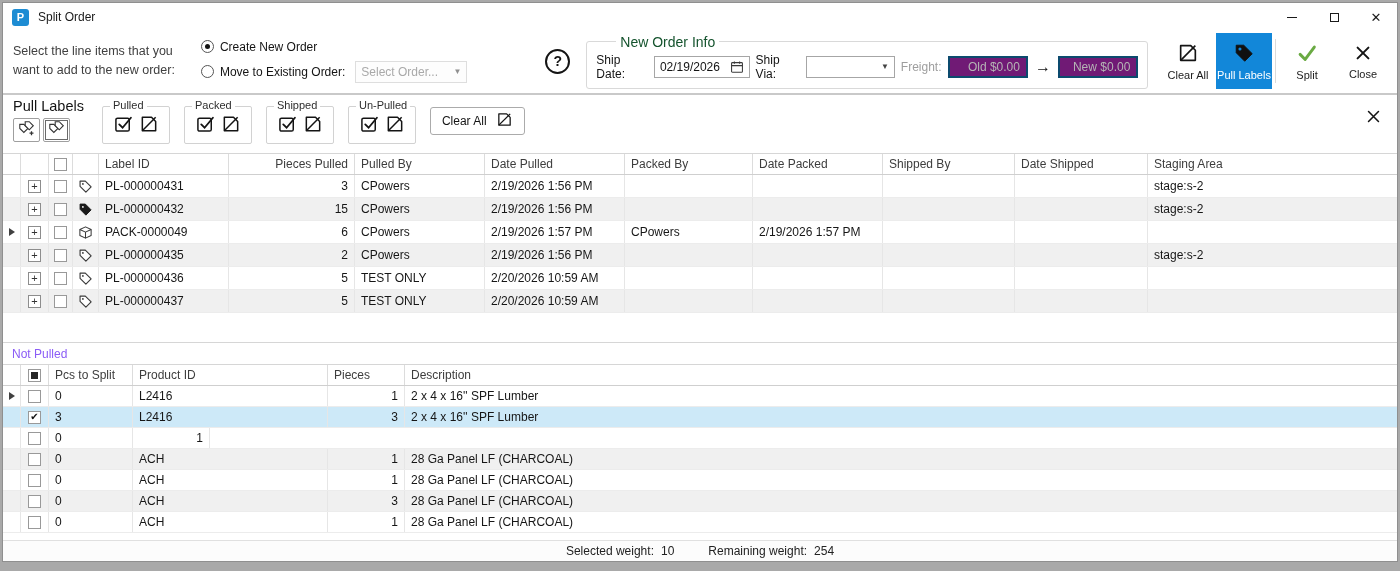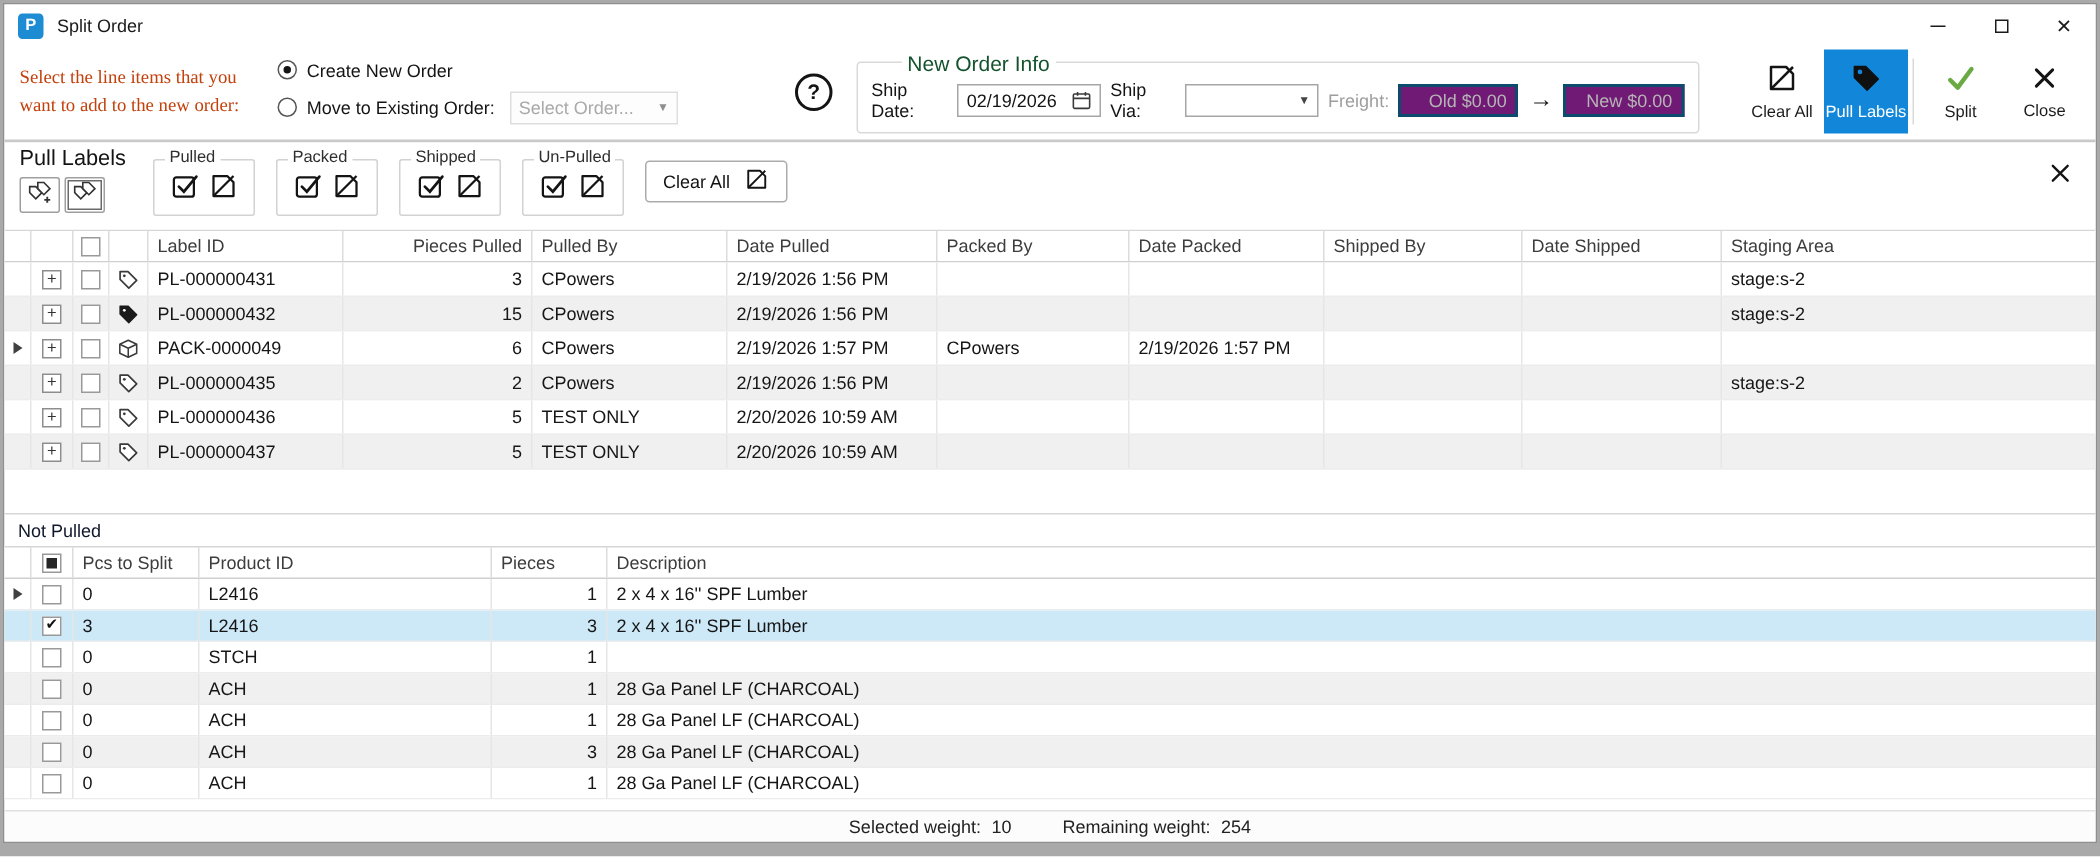--- a/index.html
+++ b/index.html
@@ -12,21 +12,21 @@
   .app-icon{width:17px;height:17px;border-radius:3px;background:#1d8cd3;color:#fff;font-size:11px;font-weight:bold;display:flex;align-items:center;justify-content:center;}
   .win-title{margin-left:9px;font-size:12px;color:#1a1a1a;}
   .winbtns{margin-left:auto;display:flex;height:100%;}
   .winbtn{width:42px;display:flex;align-items:center;justify-content:center;color:#1a1a1a;}
   .glyph-min{display:inline-block;width:10px;border-top:1px solid #1a1a1a;}
   .glyph-max{display:inline-block;width:9px;height:9px;border:1px solid #1a1a1a;}
   .glyph-x{font-size:13px;}
 
   
   .toolbar{flex:0 0 64px;display:flex;align-items:center;padding:2px 6px 4px 10px;border-bottom:2px solid #c9c9c9;background:#fff;}
-  .instruction{font-size:12.5px;color:#c2410c;line-height:1.55;font-family:Liberation Serif, serif;}
+  .instruction{font-size:12.5px;color:#404040;line-height:1.55;}
   .radio-col{margin-left:26px;display:flex;flex-direction:column;gap:7px;}
   .radio-row{display:flex;align-items:center;gap:6px;font-size:12px;color:#141414;}
   .rdot{width:13px;height:13px;border:1px solid #555;border-radius:50%;background:#fff;position:relative;flex:0 0 13px;}
   .rdot.sel::after{content:"";position:absolute;left:3px;top:3px;right:3px;bottom:3px;border-radius:50%;background:#141414;}
   .combo{height:22px;display:flex;align-items:center;padding:0 5px;font-size:12px;}
   .combo.disabled{width:112px;border:1px solid #dedede;background:#fdfdfd;color:#a9a9a9;margin-left:4px;}
   .dd-arrow{margin-left:auto;font-size:8px;color:#8f8f8f;padding-left:6px;}
   .dd-arrow.dark{color:#444;}
   .help-btn{margin-left:78px;width:25px;height:25px;flex:0 0 25px;border:2px solid #141414;border-radius:50%;display:flex;align-items:center;justify-content:center;font-weight:bold;font-size:14px;color:#141414;}
   fieldset.order-info{margin-left:16px;border:1px solid #d9d9d9;border-radius:3px;padding:3px 9px 7px;width:562px;flex:0 0 auto;}
@@ -89,21 +89,21 @@
   .v-chk{flex:0 0 28px;justify-content:center;padding:0;}
   .v-pcs{flex:0 0 84px;}
   .v-pid{flex:0 0 195px;}
   .v-pcs2{flex:0 0 77px;}
   .v-desc{flex:1 1 auto;border-right:none;}
   .plusbox{width:13px;height:13px;border:1px solid #8d8d8d;background:#fff;display:flex;align-items:center;justify-content:center;font-size:11px;line-height:10px;color:#333;}
   .cb{width:13px;height:13px;border:1px solid #999;background:#fff;display:inline-flex;align-items:center;justify-content:center;}
   .cb.checked::after{content:"✔";font-size:10px;color:#111;line-height:1;}
   .cb.filled::after{content:"";width:7px;height:7px;background:#262626;}
   .cur-arrow{width:0;height:0;border-left:6px solid #404040;border-top:4.5px solid transparent;border-bottom:4.5px solid transparent;}
-  .not-pulled{flex:0 0 22px;display:flex;align-items:center;padding:0 9px;font-size:12px;color:#0f172a;background:#fff;border-top:1px solid #d6d6d6;}
+  .not-pulled{flex:0 0 22px;display:flex;align-items:center;padding:0 9px;font-size:12px;color:#8b5cf6;background:#fff;border-top:1px solid #d6d6d6;}
   .spacer8{flex:0 0 7px;background:#fff;}
   .statusbar{flex:0 0 21px;display:flex;align-items:center;justify-content:center;font-size:12px;color:#222;background:#fcfcfc;border-top:1px solid #e0e0e0;}
   .sb-label{margin-right:7px;}
   .sb-gap{width:34px;}
 </style>
 <style>.g-row.sel{background:#cde9f8;} .tbtn.active{background:#1287d9;}</style></head>
 <body>
 
 <div class="desktop">
 <div class="window">
@@ -519,21 +519,20 @@
             <div class="g-cell v-pid">L2416</div>
             <div class="g-cell v-pcs2 num">3</div>
             <div class="g-cell v-desc">2 x 4 x 16'' SPF Lumber</div>
           </div>
           <div class="g-row r21">
             <div class="g-cell w-ind"></div>
             <div class="g-cell v-chk">
               <span class="cb"></span>
             </div>
             <div class="g-cell v-pcs">0</div>
-            <div class="g-cell v-pid">STCH</div>
             <div class="g-cell v-pcs2 num">1</div>
           </div>
           <div class="g-row r21 alt">
             <div class="g-cell w-ind"></div>
             <div class="g-cell v-chk">
               <span class="cb"></span>
             </div>
             <div class="g-cell v-pcs">0</div>
             <div class="g-cell v-pid">ACH</div>
             <div class="g-cell v-pcs2 num">1</div>

